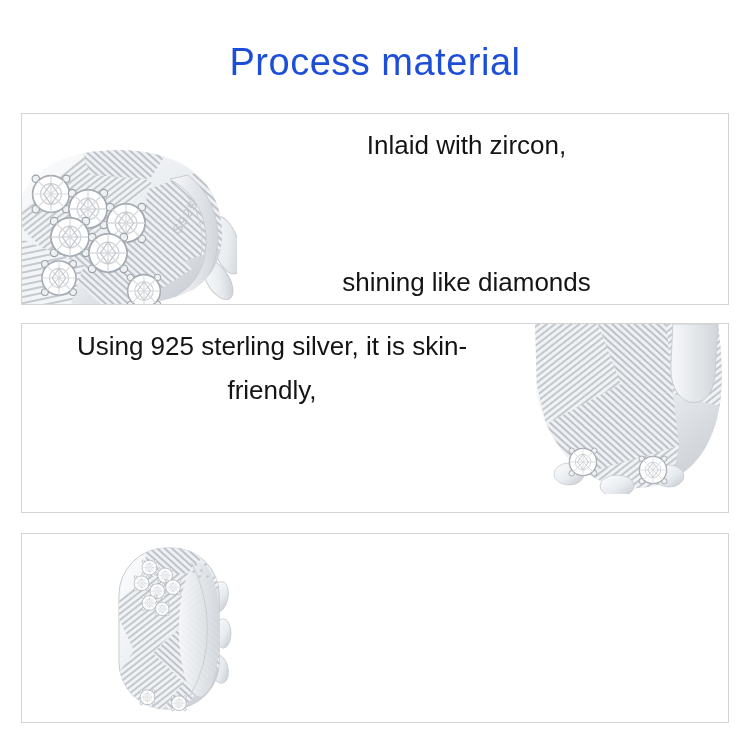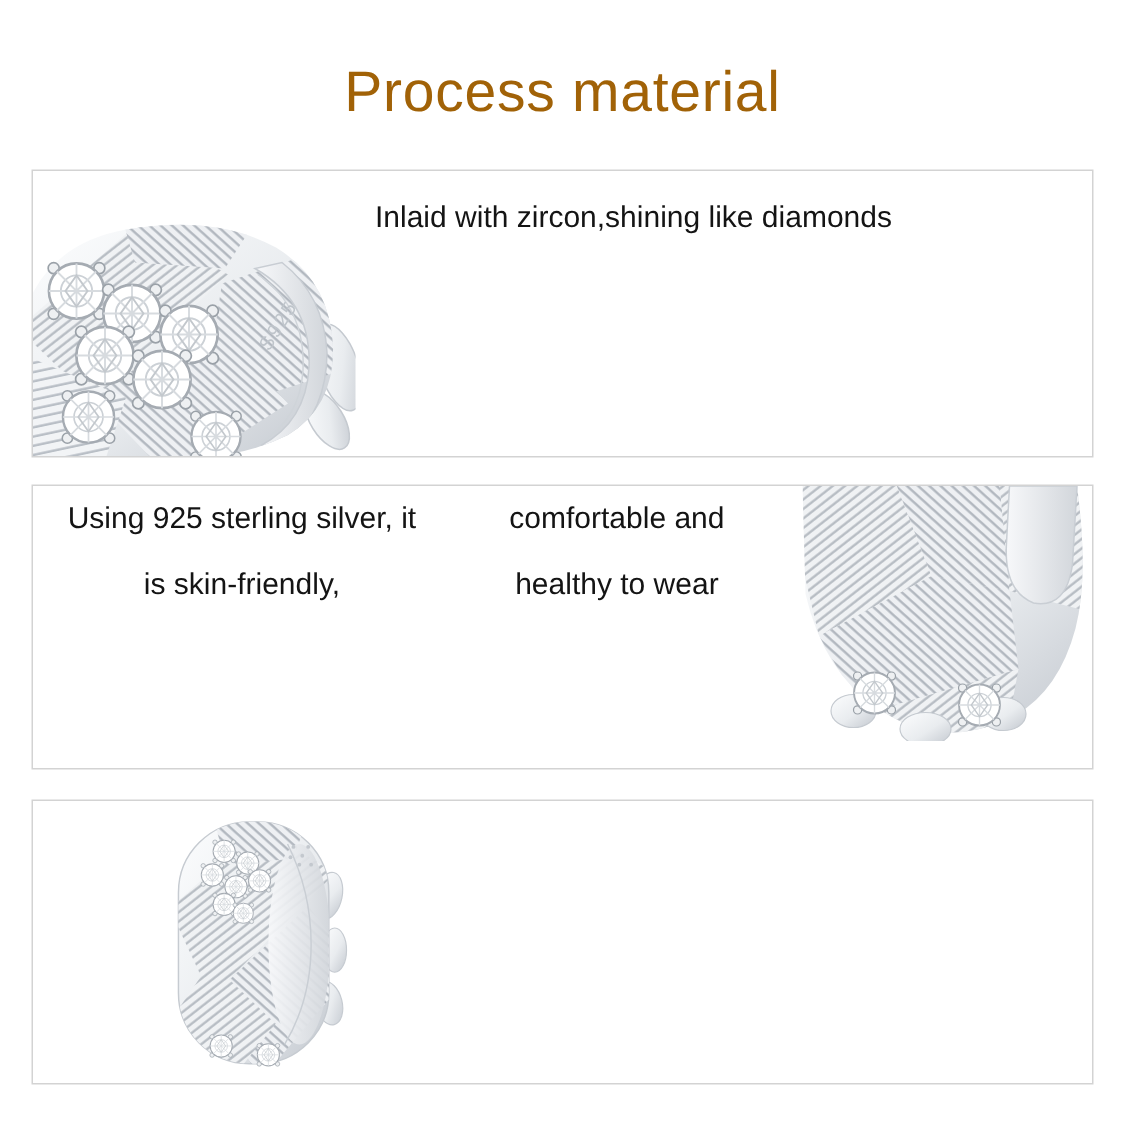--- a/index.html
+++ b/index.html
@@ -3,40 +3,40 @@
 <meta charset="utf-8">
 <style>
   html,body { margin:0; padding:0; background:#ffffff; }
   .stage {
     position:relative; width:750px; height:750px; background:#ffffff;
     font-family:"Liberation Sans", sans-serif; overflow:hidden;
   }
   .title {
     position:absolute; top:42px; left:0; width:100%; margin:0;
     text-align:center; font-size:38px; line-height:40px; font-weight:400;
-    color:#a16207; letter-spacing:0.5px;
+    color:#1d4ed8; letter-spacing:0.5px;
   }
   .panel {
     position:absolute; left:21px; width:708px; box-sizing:border-box;
     border:1px solid #d3d3d3; background:#ffffff;
   }
   .panel-1 { top:113px; height:192px; }
   .panel-2 { top:323px; height:190px; }
   .panel-3 { top:533px; height:190px; }
 
   .photo { position:absolute; }
   .photo svg { display:block; width:100%; height:100%; }
   .photo-1 { left:0; bottom:0; width:215px; height:155px; }
   .photo-2 { top:0; right:2px; width:205px; height:170px; }
   .photo-3 { left:90px; top:9px; width:125px; height:172px; }
 
   .copy {
     position:absolute; top:0; bottom:0;
-    display:flex; flex-direction:row; justify-content:flex-start;
-    text-align:center; color:#141414; font-size:20px;
+    display:flex; flex-direction:column; justify-content:space-between;
+    text-align:center; color:#141414; font-size:26px;
   }
   .copy p { margin:0; line-height:44px; }
   .copy-1 { left:228px; right:45px; padding-top:9px; }
   .copy-2 { left:14px; right:220px; padding-bottom:7px;gap:28px; }
   .copy-3 { left:235px; right:55px; padding-top:8px; }
 
   .engraving-text {
     font-family:"Liberation Sans", sans-serif; font-size:13px;
     fill:#bfc5cb; letter-spacing:1.5px;
   }
@@ -116,21 +116,20 @@
     </div>
     <div class="copy copy-1">
       <p>Inlaid with zircon,</p>
       <p>shining like diamonds</p>
     </div>
   </section>
 
   <section class="panel panel-2">
     <div class="copy copy-2">
       <p>Using 925 sterling silver, it is skin-friendly,</p>
-      <p>comfortable and healthy to wear</p>
     </div>
     <div class="photo photo-2">
       <svg viewBox="0 0 205 170">
         <defs>
           <clipPath id="clipB">
             <path d="M14,0 H197 Q205,60 196,95 Q184,140 150,156 Q104,176 64,148 Q28,124 16,72 Z"></path>
           </clipPath>
         </defs>
         <path d="M14,0 H197 Q205,60 196,95 Q184,140 150,156 Q104,176 64,148 Q28,124 16,72 Z" fill="url(#gSilver)"></path>
         <g clip-path="url(#clipB)">

